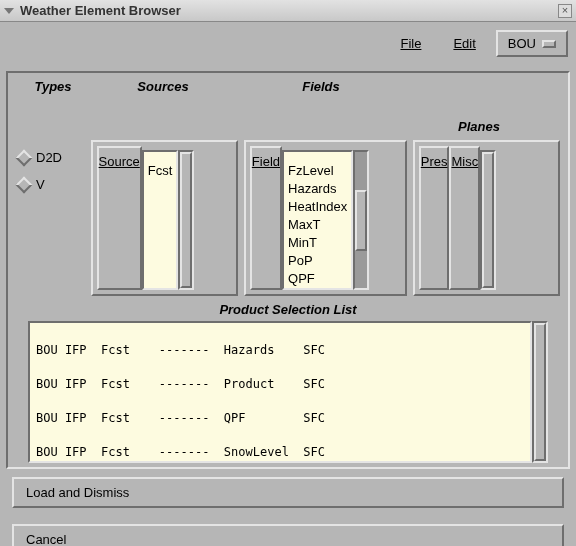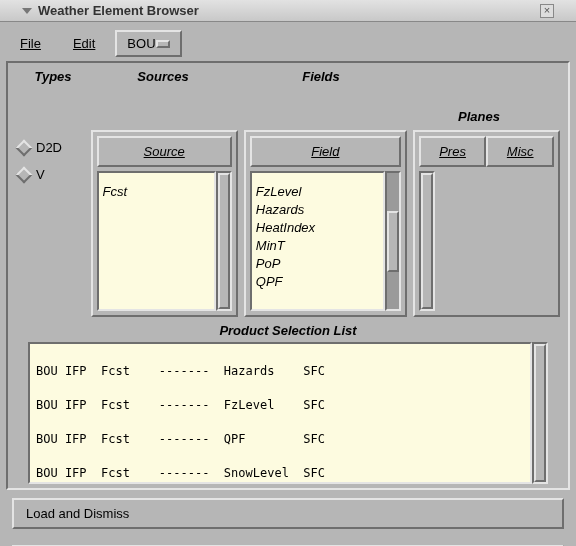--- a/index.html
+++ b/index.html
@@ -14,21 +14,21 @@
     overflow: hidden;
     user-select: none;
   }
   
   .titlebar {
     height: 22px;
     background: linear-gradient(to bottom, #e2e2e2, #c8c8c8);
     border-bottom: 1px solid #888;
     display: flex;
     align-items: center;
-    padding: 0 22px;
+    padding: 0 4px;
     gap: 6px;
   }
   .titlebar .dropdown-ic {
     width: 10px; height: 10px;
     display: inline-block;
     position: relative;
   }
   .titlebar .dropdown-ic::before {
     content: ""; position: absolute; left: 0; top: 2px;
     border-left: 5px solid transparent;
@@ -47,35 +47,36 @@
   }
   
   .client {
     background: #b6b6b6;
     padding: 4px 6px 6px 6px;
   }
   
   .menubar {
     display: flex;
     gap: 8px;
-    padding: 4px 2px 4px 2px;
+    padding: 4px 2px 14px 2px;
     align-items: center;
+    justify-content: flex-end;
   }
   .menu-item {
     padding: 4px 10px;
     background: #b6b6b6;
     border: 2px solid #b6b6b6;
     cursor: default;
   }
   .menu-item.button3d {
     border-top-color: #e4e4e4;
     border-left-color: #e4e4e4;
     border-right-color: #6e6e6e;
     border-bottom-color: #6e6e6e;
-    display: flex; align-items:center; 
+    display: flex; align-items:center; gap:6px;
   }
   .menu-item .u { text-decoration: underline; }
   .small-bar {
     display:inline-block; width:14px; height:8px;
     background:#b6b6b6;
     border-top: 2px solid #e4e4e4;
     border-left: 2px solid #e4e4e4;
     border-right: 2px solid #6e6e6e;
     border-bottom: 2px solid #6e6e6e;
   }
@@ -130,21 +131,21 @@
   }
   .diamond.sel {
     background: #f5d040;
     border-top-color: #6e6e6e;
     border-left-color: #6e6e6e;
     border-right-color: #e4e4e4;
     border-bottom-color: #e4e4e4;
   }
   .panel {
     width: 150px;
-    display:flex; flex-direction:column;font-style:italic;
+    display:flex; flex-direction:row;
   }
   .panel.fields { width: 166px; }
   .panel.planes { width: 150px; }
   .panel-btnrow { display:flex; gap:0; }
   .panel-btn {
     flex:1;
     text-align:center;
     padding: 6px 0;
     border: 2px solid;
     border-top-color: #e4e4e4;
@@ -294,20 +295,21 @@
 
       <div class="panel fields frame-out" style="padding:4px;">
         <div class="panel-btnrow">
           <div class="panel-btn"><span class="u">Field</span></div>
         </div>
         <div class="listwrap">
           <div class="listbox">
             <div>FzLevel</div>
             <div>Hazards</div>
             <div>HeatIndex</div>
+            <div>MaxT</div>
             <div>MinT</div>
             <div>PoP</div>
             <div>QPF</div>
           </div>
           <div class="scrollbar">
             <div class="thumb" style="top:28%; height:45%;"></div>
           </div>
         </div>
       </div>
 
@@ -321,21 +323,21 @@
             <div class="thumb" style="top:0; height:100%;"></div>
           </div>
         </div>
       </div>
     </div>
 
     <div class="section-label">Product Selection List</div>
     <div class="productwrap">
       <div class="productlist">
 <div>BOU IFP  Fcst    -------  Hazards    SFC</div>
-<div>BOU IFP  Fcst    -------  FzLevel    SFC</div>
+<div>BOU IFP  Fcst    -------  Product    SFC</div>
 <div>BOU IFP  Fcst    -------  QPF        SFC</div>
 <div>BOU IFP  Fcst    -------  SnowLevel  SFC</div>
 
 
 
 
 
       </div>
       <div class="scrollbar">
         <div class="thumb" style="top:0; height:100%;"></div>

